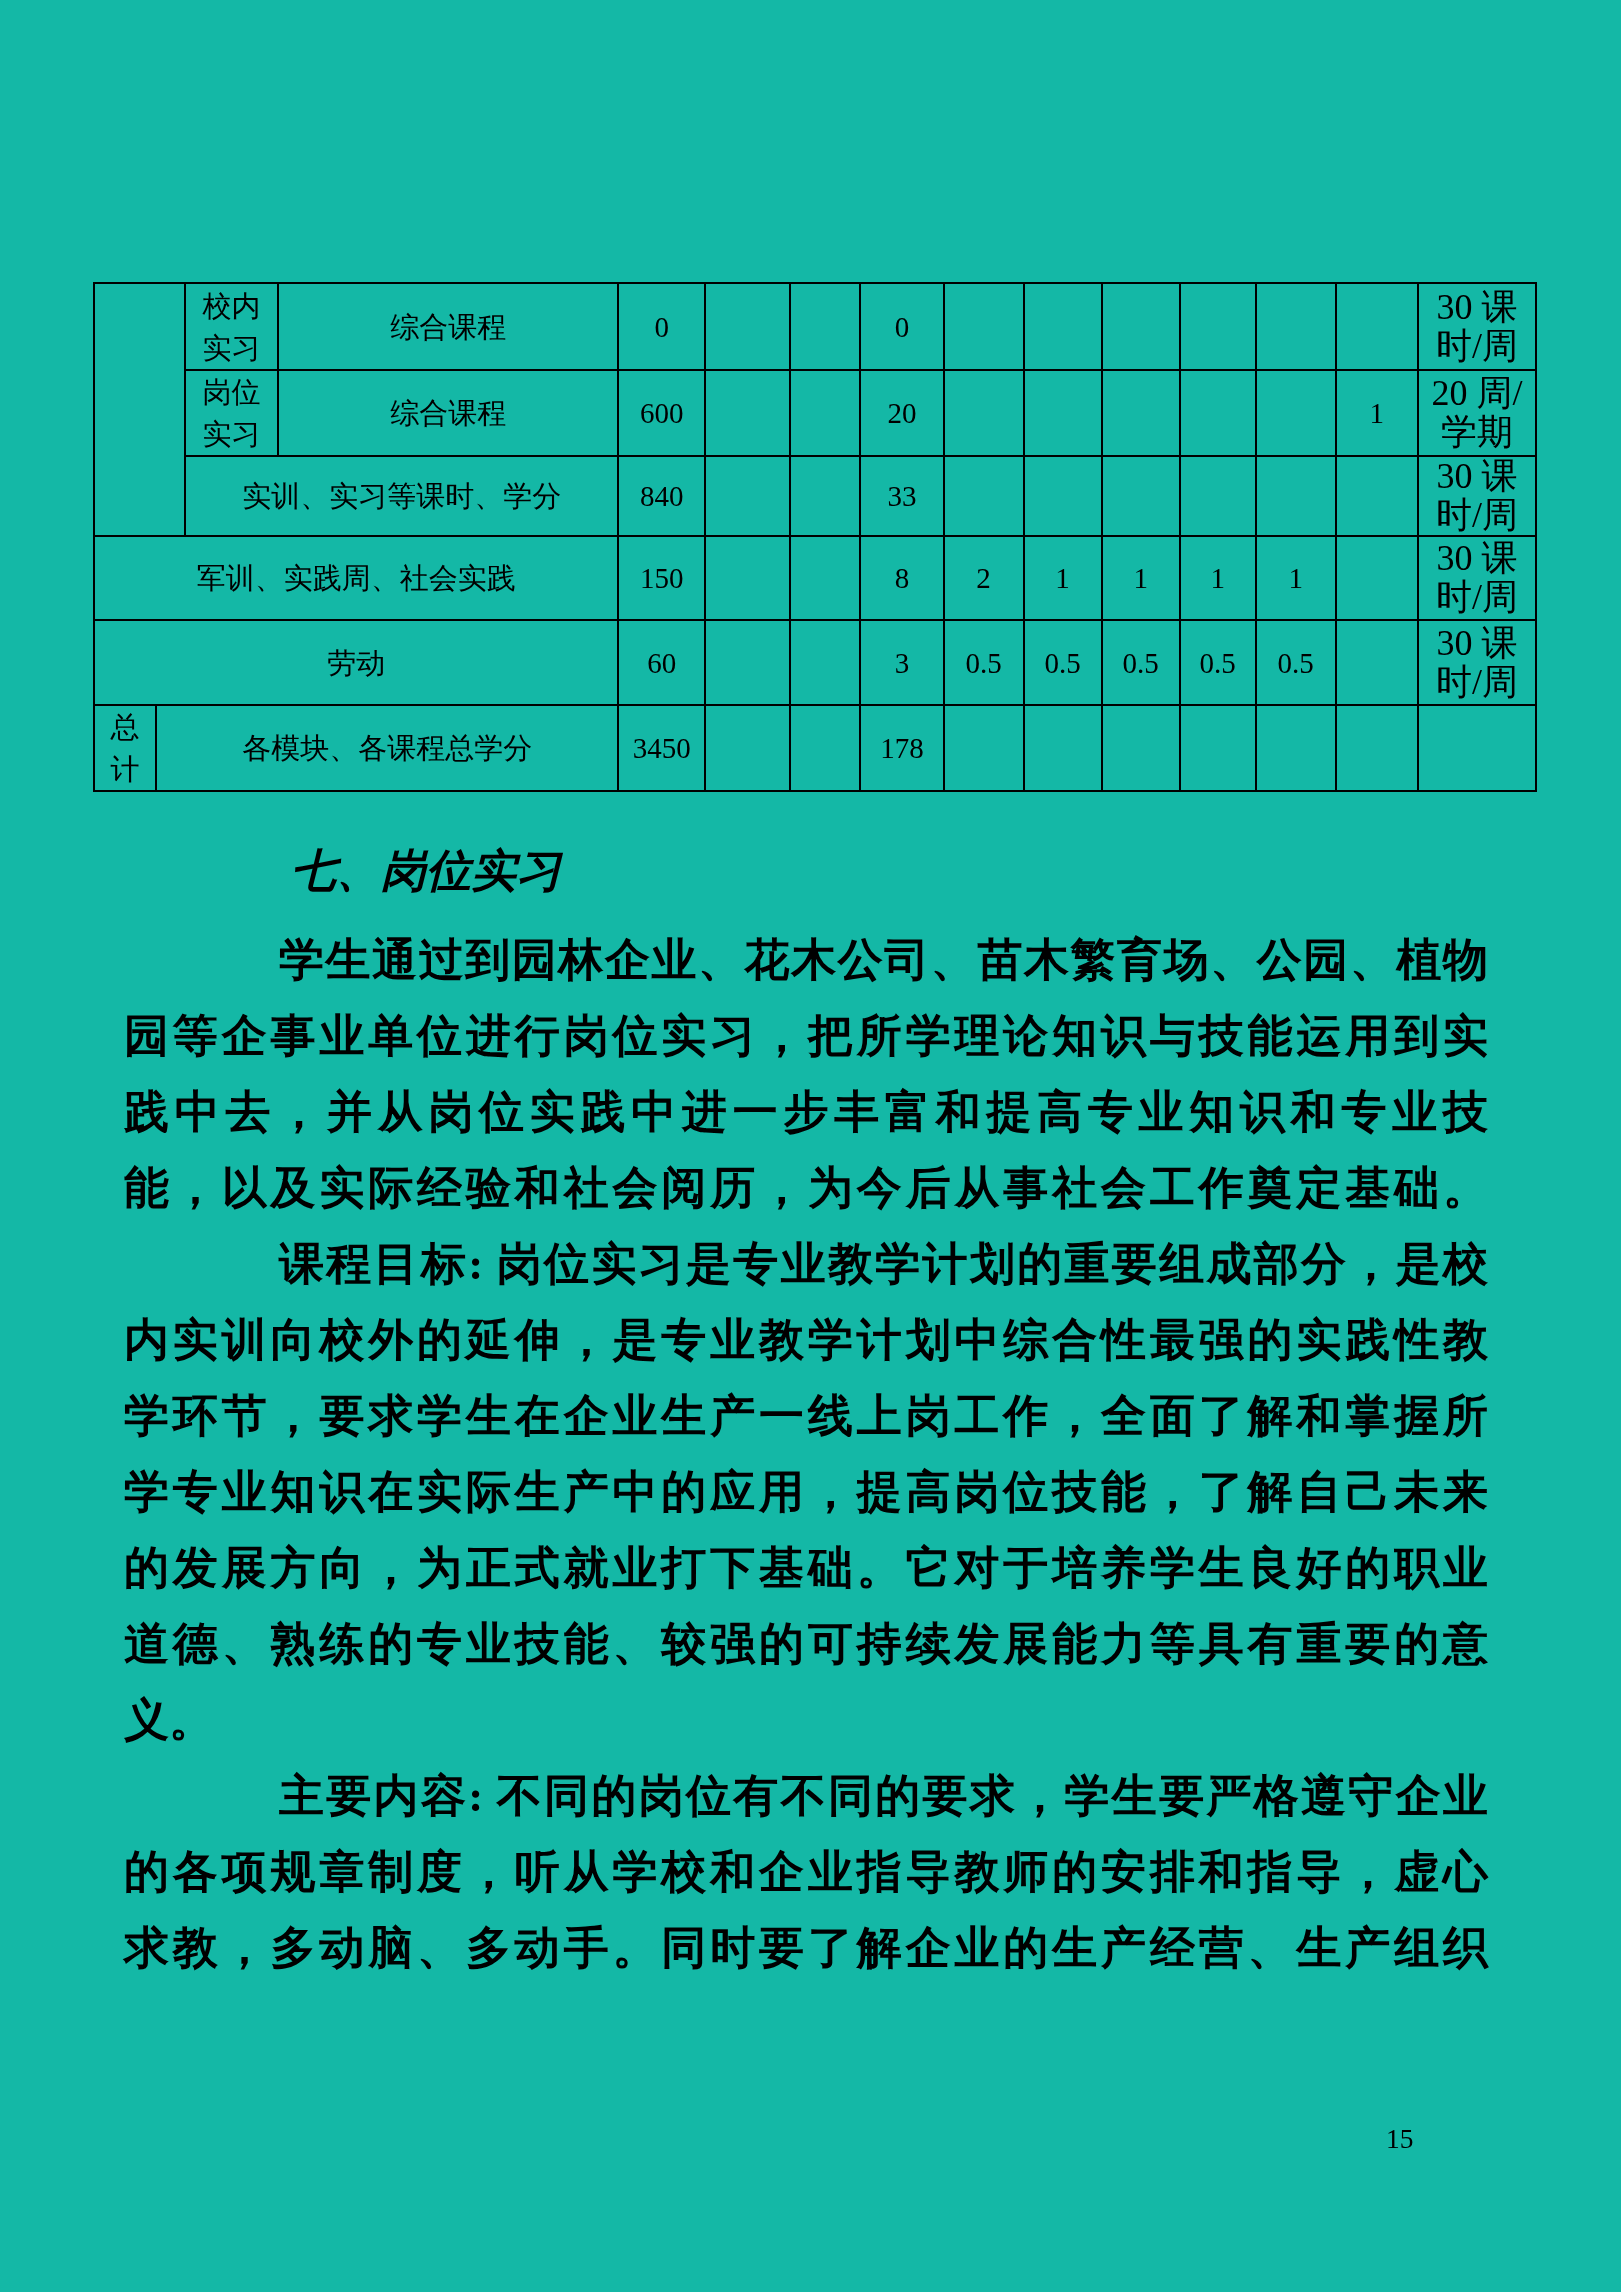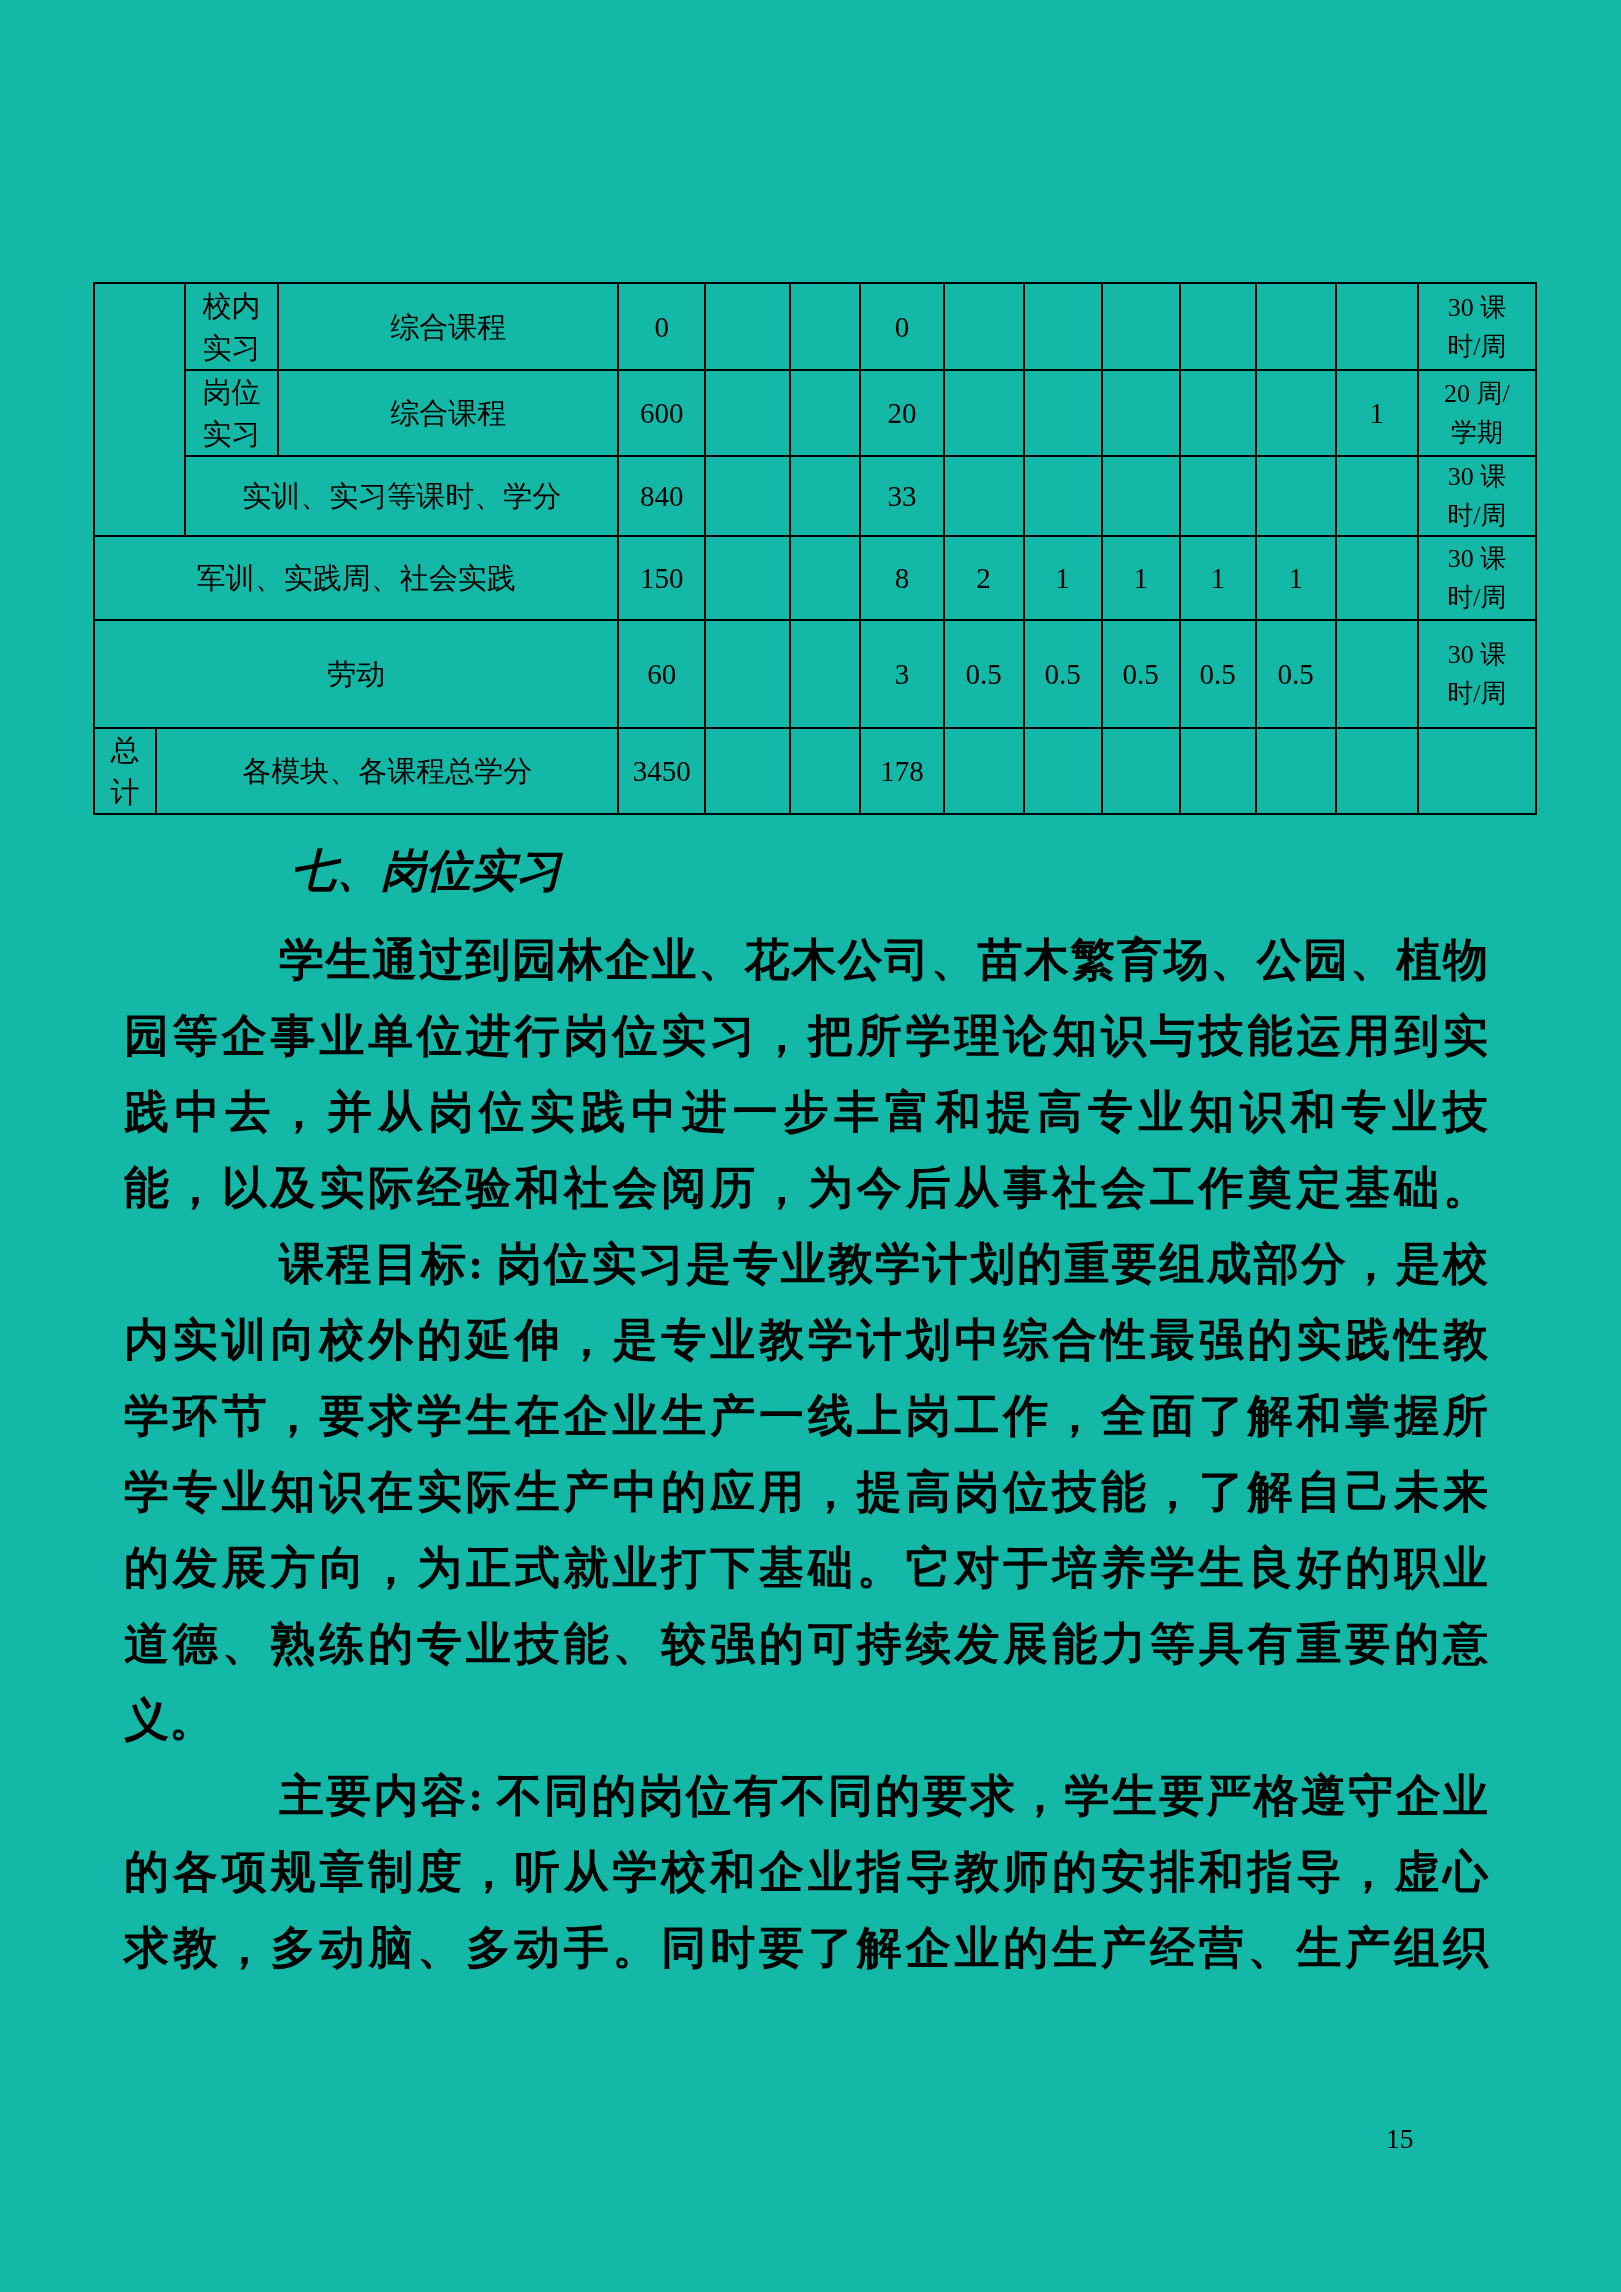--- a/index.html
+++ b/index.html
@@ -31,21 +31,21 @@
     border: 2px solid #000000;
     padding: 0;
     text-align: center;
     vertical-align: middle;
     font-size: 29px;
     line-height: 42px;
     white-space: pre-line;
     overflow: hidden;
   }
   table.curriculum-table td.rem {
-    font-size: 26px;
+    font-size: 36px;
     line-height: 39px;
   }
 
   
   .section-heading {
     position: absolute;
     left: 136px;
     top: 836px;
     width: 1364px;
     padding-left: 155px;
@@ -171,21 +171,21 @@
         <td>8</td>
         <td>2</td>
         <td>1</td>
         <td>1</td>
         <td>1</td>
         <td>1</td>
         <td></td>
         <td class="rem">30 课
 时/周</td>
       </tr>
-      <tr style="height:108px">
+      <tr style="height:85px">
         <td colspan="4">劳动</td>
         <td>60</td>
         <td></td>
         <td></td>
         <td>3</td>
         <td>0.5</td>
         <td>0.5</td>
         <td>0.5</td>
         <td>0.5</td>
         <td>0.5</td>

